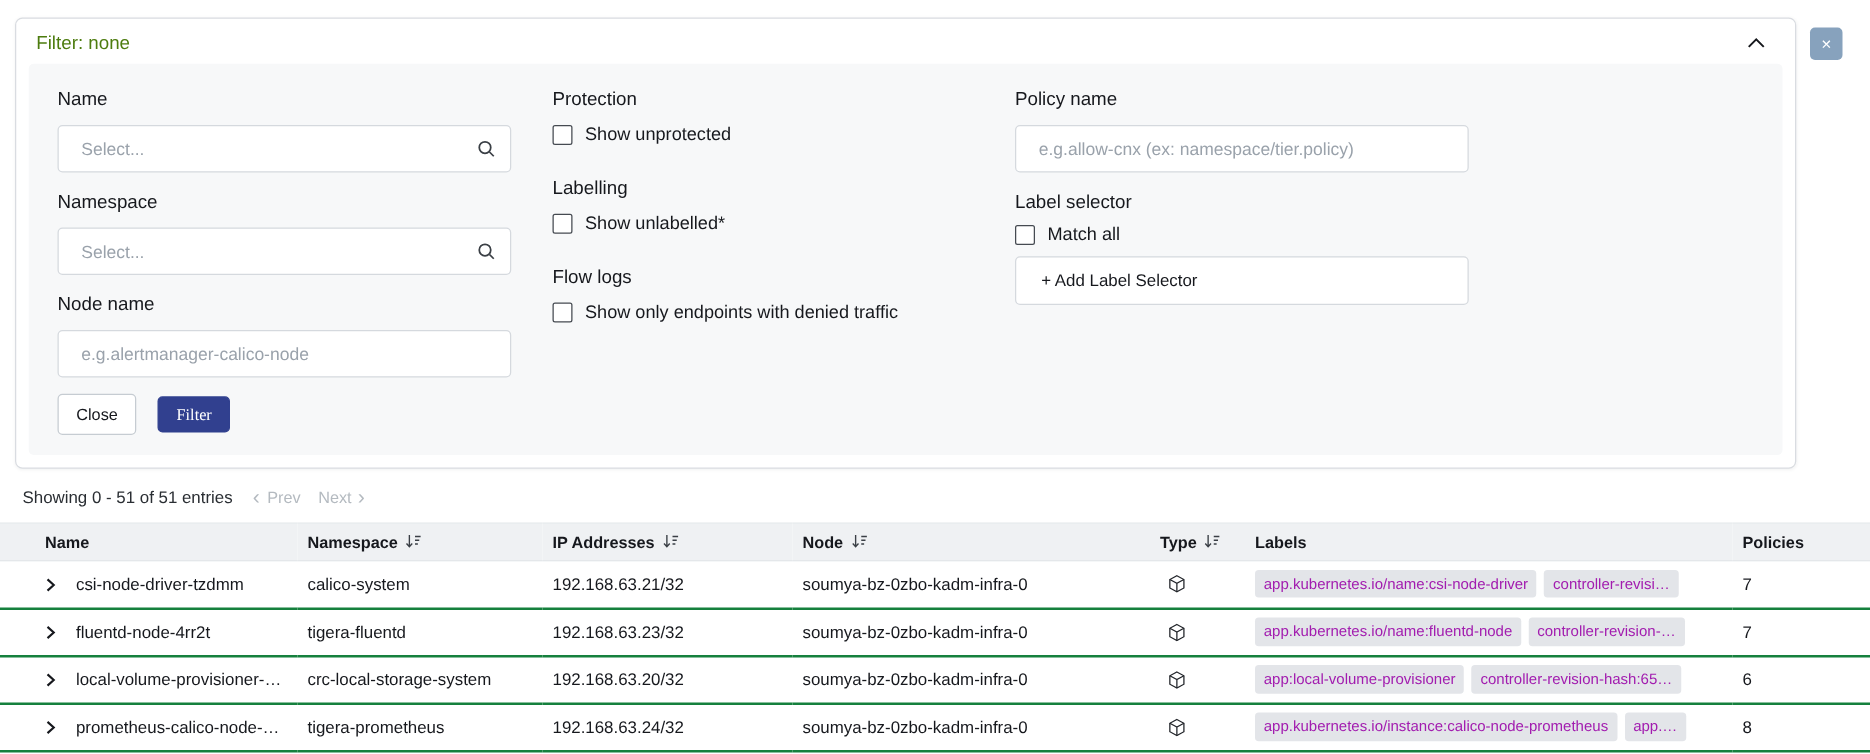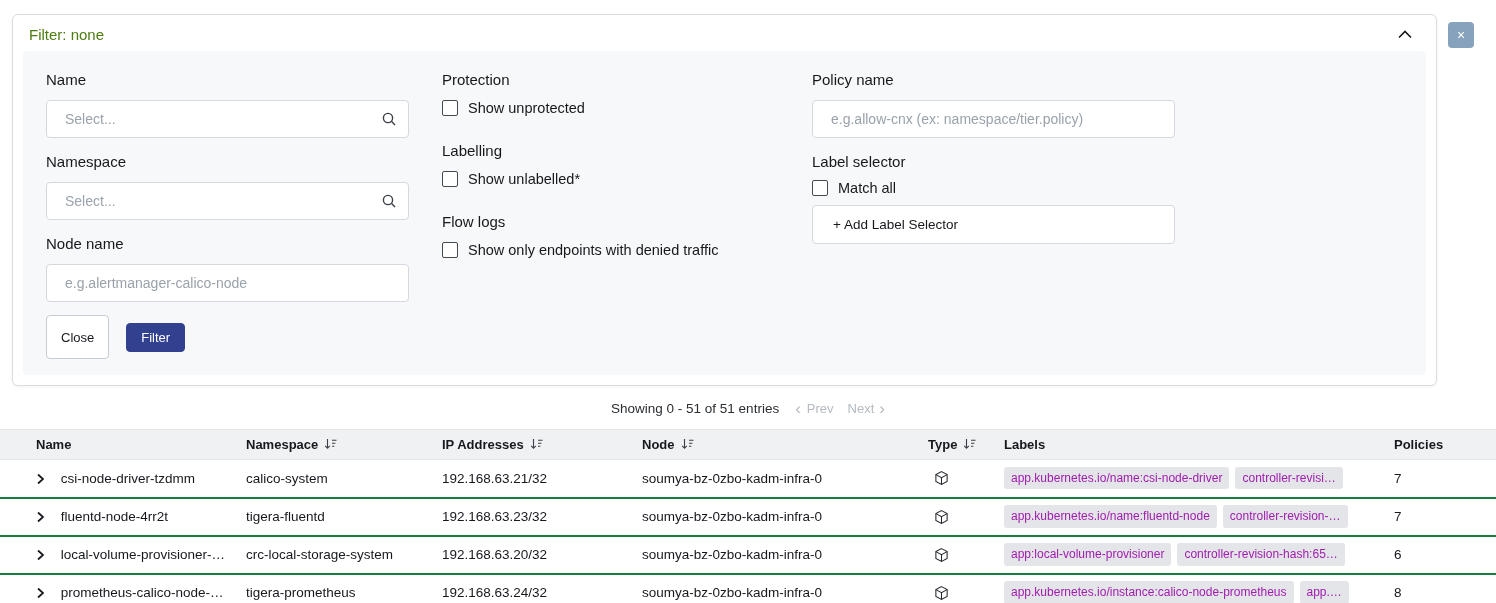--- a/index.html
+++ b/index.html
@@ -61,45 +61,45 @@
 
   .check-row { display: flex; align-items: center; gap: 10px; font-size: 14.5px; color: #16181d; cursor: pointer; }
   .check-row input[type="checkbox"] {
     appearance: none; -webkit-appearance: none;
     width: 16px; height: 16px; margin: 0;
     border: 1.5px solid #454a51; border-radius: 2px; background: #fff; cursor: pointer;
   }
 
   .btn-row { display: flex; align-items: center; margin-top: 9px; }
   .btn-outline {
-    height: 44px; padding: 0 14px;
+    height: 33px; padding: 0 14px;
     background: #fff; border: 1px solid #c6ccd2; border-radius: 4px;
     font-size: 13px; color: #16181d; cursor: pointer;
     font-family: "Liberation Sans", sans-serif;
   }
   .btn-primary {
     height: 29px; padding: 0 14px; margin-left: 17px;
     background: var(--accent, #31408f); border: 1px solid var(--accent, #31408f); border-radius: 4px;
     font-size: 13px; color: #fff; cursor: pointer;
-    font-family: Liberation Sans, sans-serif;
+    font-family: Liberation Serif, serif;
   }
 
   .add-selector-btn {
     display: block; width: 100%; height: 39px; margin-top: 8px;
     background: #fff; border: 1px solid #d5d9de; border-radius: 4px;
     text-align: left; padding: 4px 20px;
     font-size: 13.5px; color: #16181d; cursor: pointer;
     font-family: "Liberation Sans", sans-serif;
   }
   .label-selector-head { margin-bottom: 7px; }
   .match-all-row { margin-bottom: 9px; }
 
   
   .pagination {
-    display: flex; justify-content: center; align-items: center;
+    display: flex; justify-content: flex-start; align-items: center;
     padding: 14px 18px 12px; font-size: 13.5px; color: #2a2e33;
   }
   .pager { display: flex; align-items: center; margin-left: 16px; color: var(--disabled-text, #b4bac0); }
   .pager .chev { font-size: 17px; line-height: 1; }
   .pager a { color: var(--disabled-text, #b4bac0); text-decoration: none; font-size: 13px; cursor: default; }
   .pager .prev-lbl { margin: 0 7px 0 6px; }
   .pager .next-lbl { margin: 0 5px 0 7px; }
 
   
   table { width: 100%; border-collapse: collapse; table-layout: fixed; }

